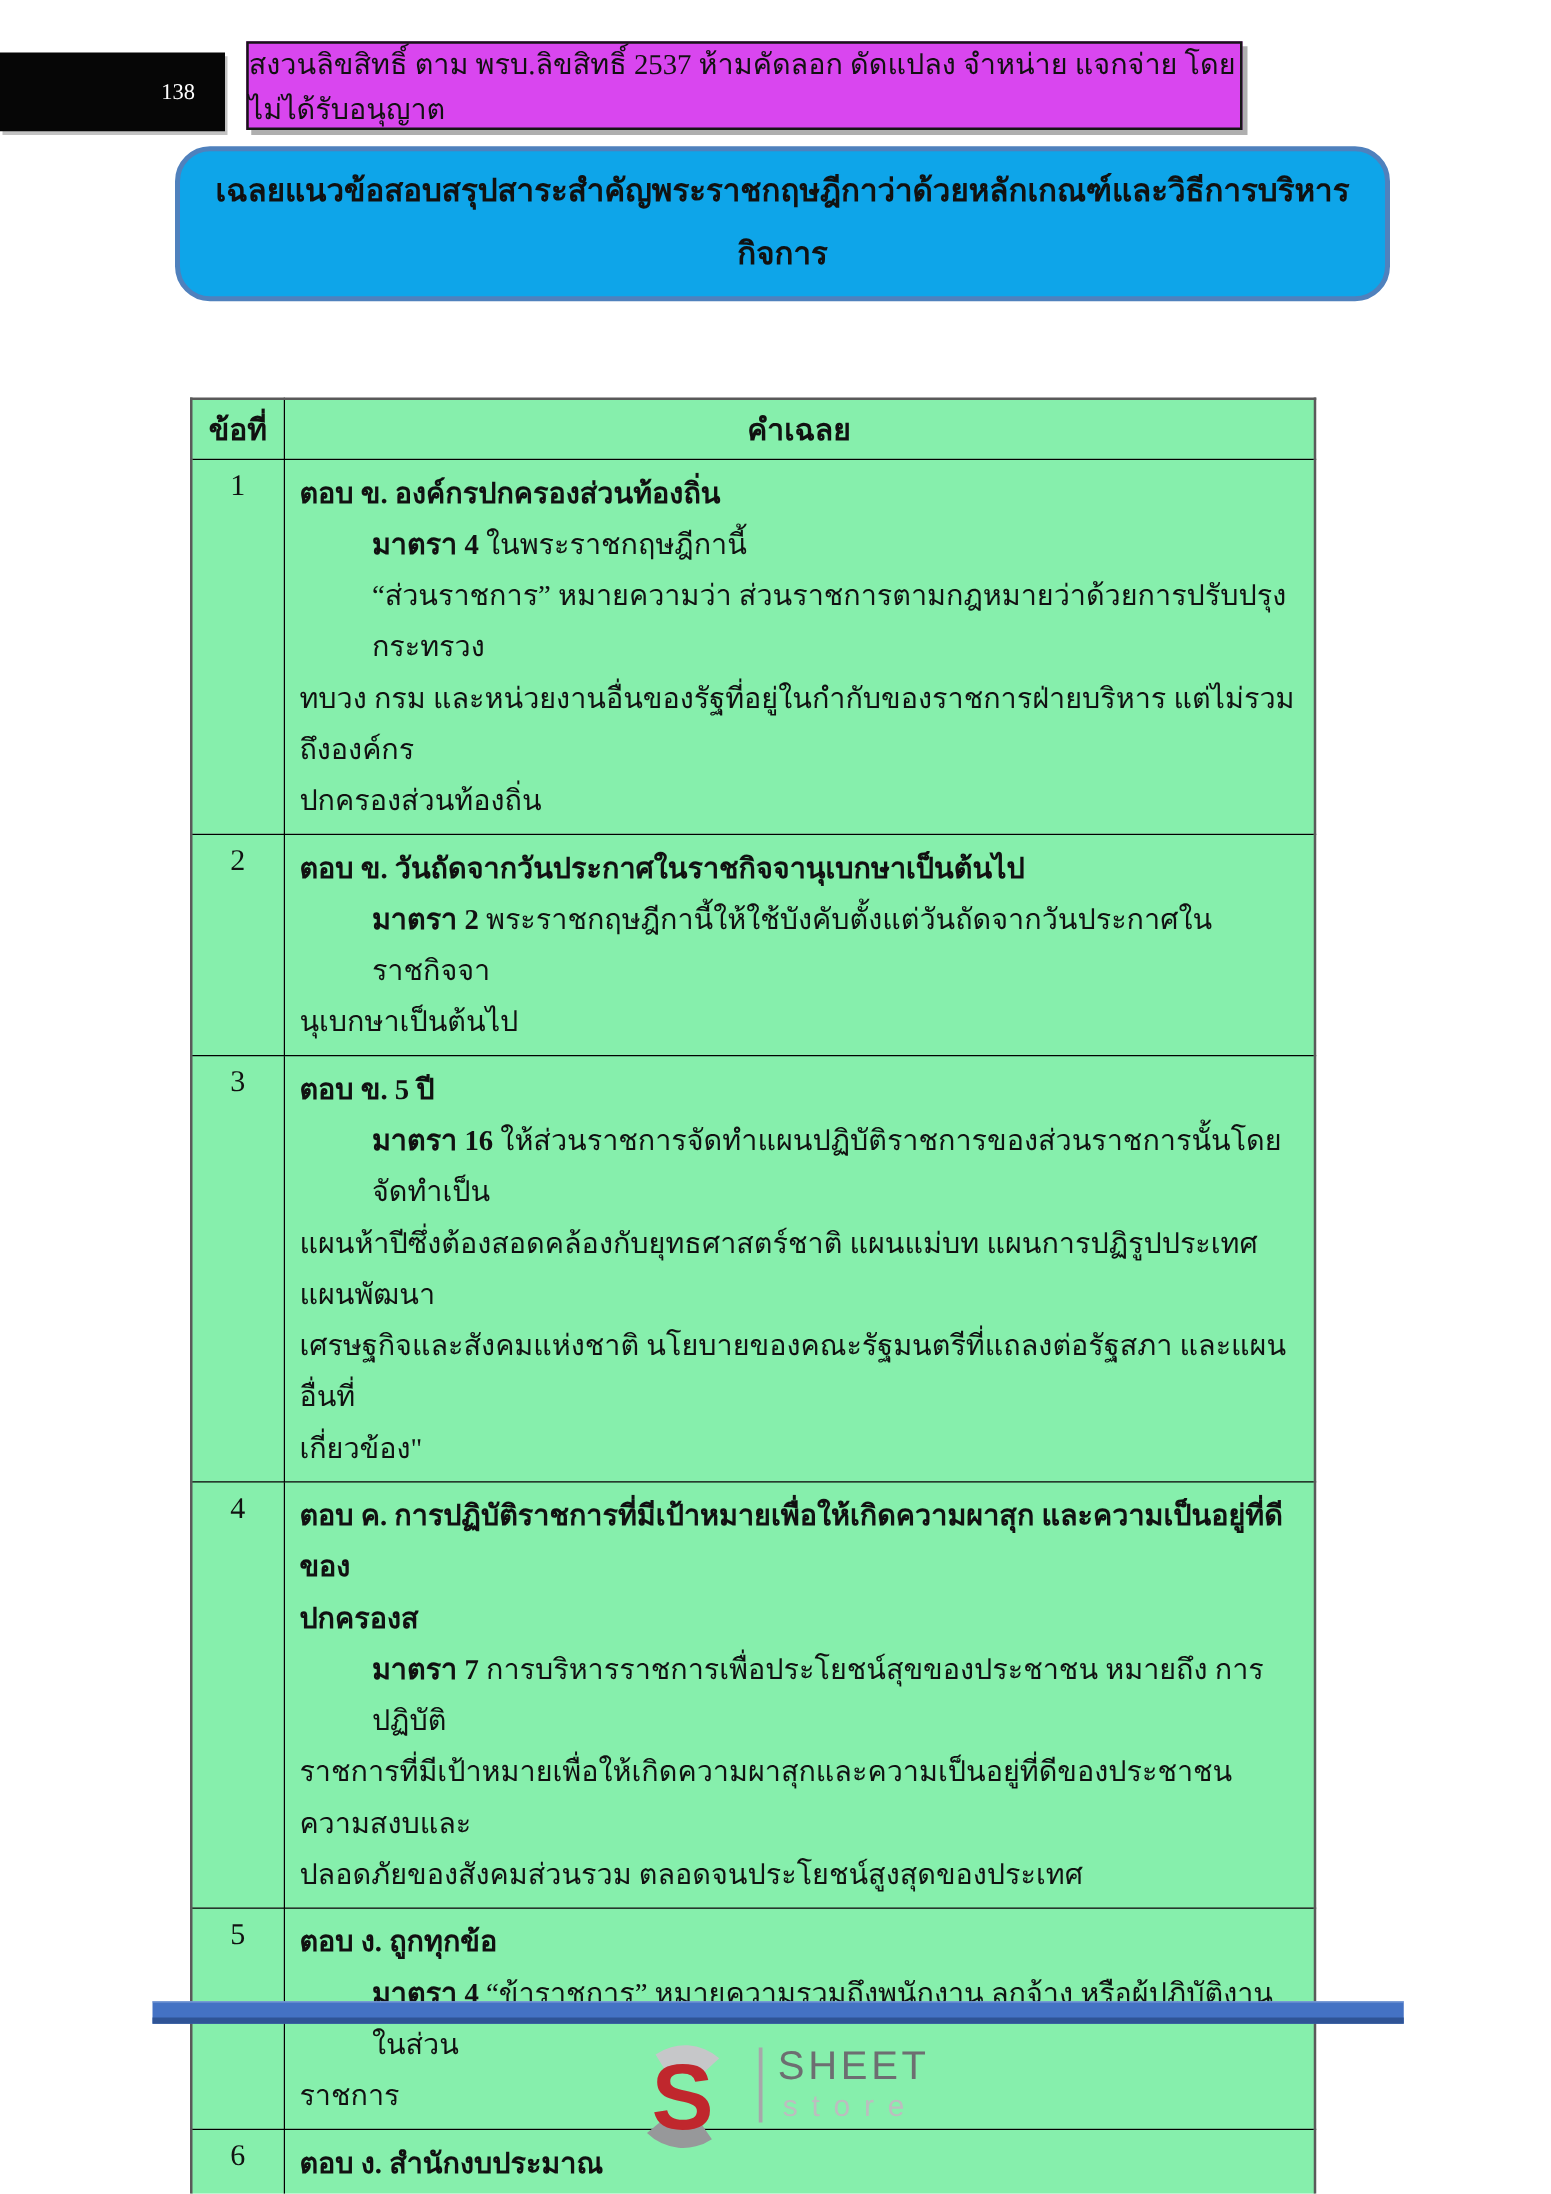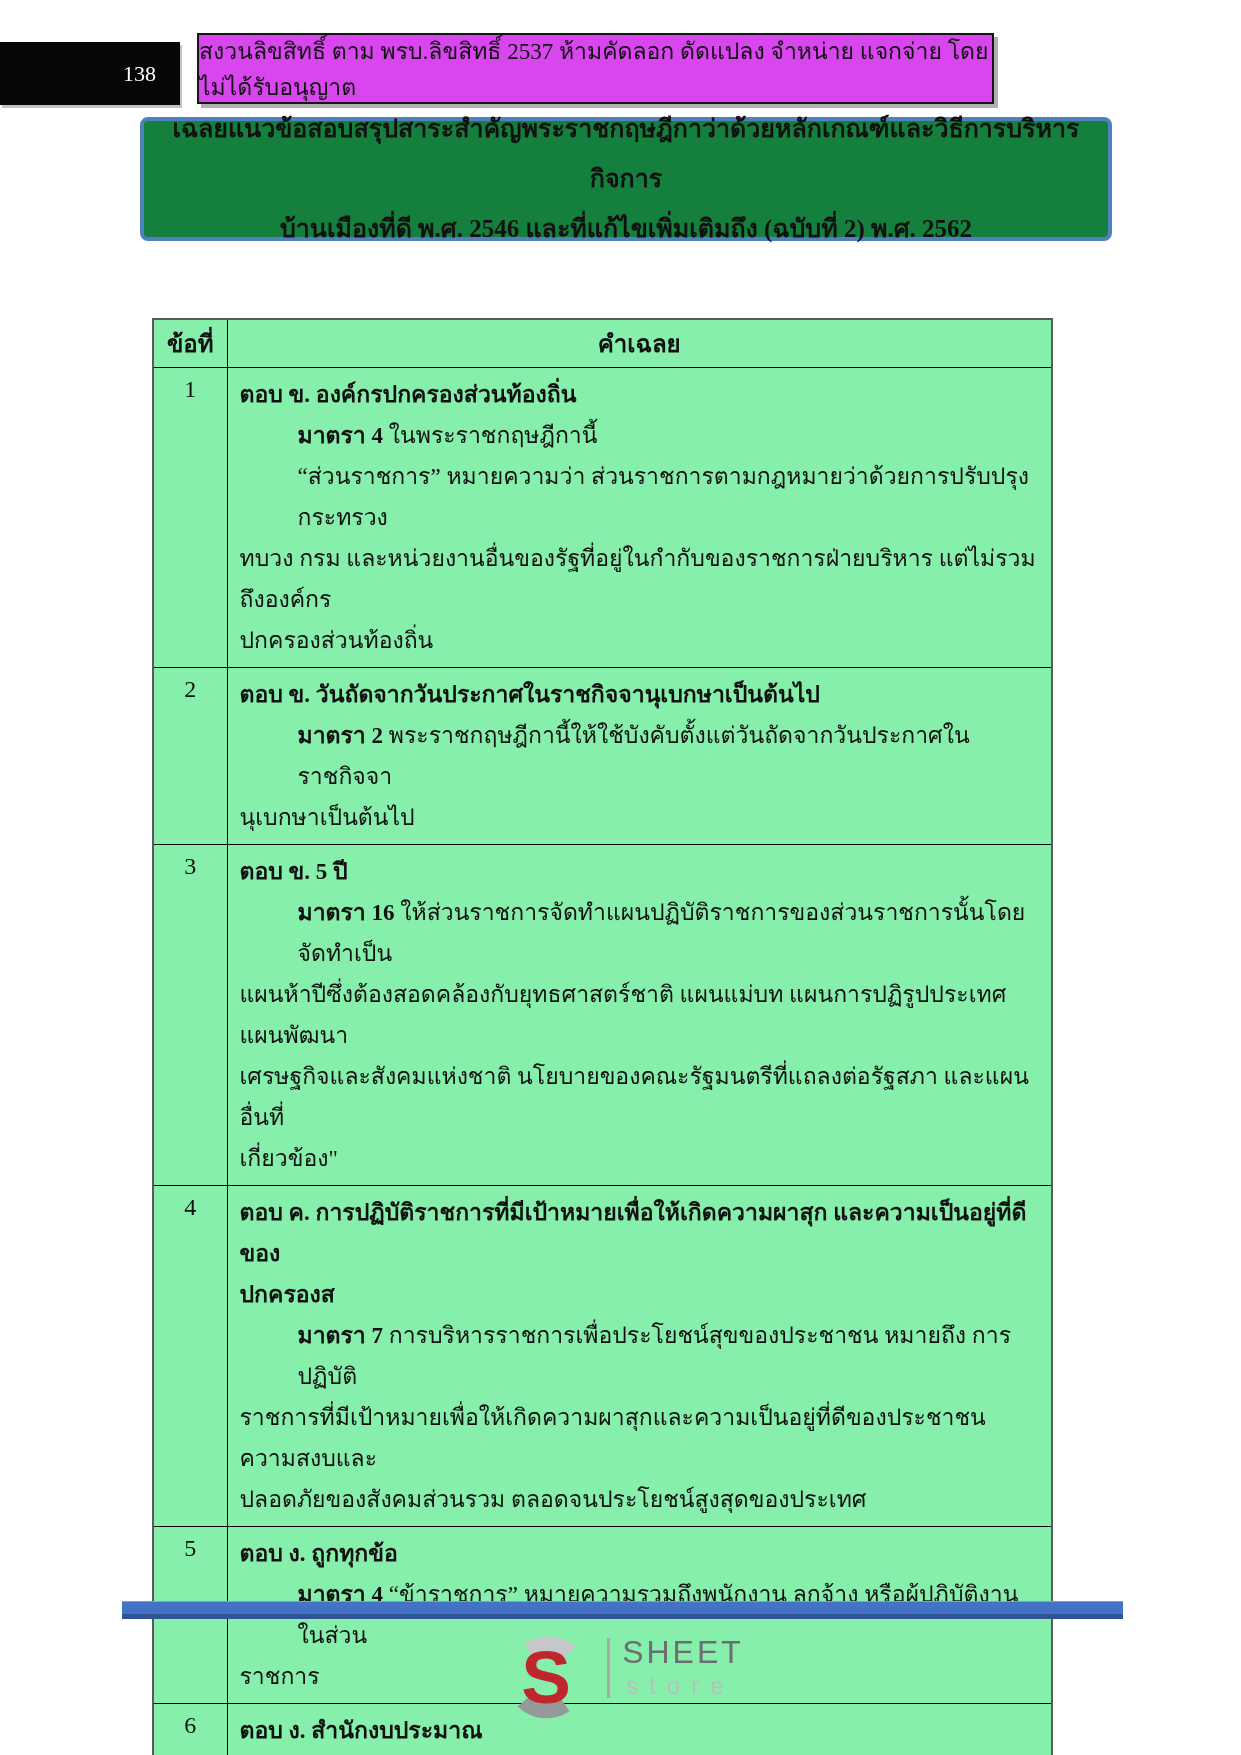--- a/index.html
+++ b/index.html
@@ -18,21 +18,21 @@
     position: absolute;
     left: 0; top: 42px;
     width: 180px; height: 63px;
     background: #060606;
     color: #fff;
     display: flex;
     align-items: center;
     justify-content: flex-end;
     padding-right: 24px;
     box-sizing: border-box;
-    font-size: 22px;
+    font-size: 18px;
     box-shadow: 2px 3px 0 rgba(120,120,120,.45);
   }
 
   
   .copyright {
     position: absolute;
     left: 197px; top: 33px;
     width: 797px; height: 71px;
     border: 2px solid #151515;
     box-sizing: border-box;
@@ -43,31 +43,31 @@
     box-shadow: 4px 4px 0 rgba(110,110,110,.55);
     background: #d946ef;
   }
 
   
   .titlebox {
     position: absolute;
     left: 140px; top: 117px;
     width: 972px; height: 124px;
     border: 4px solid var(--accent_blue, #4f81bd);
-    border-radius: 8px;
+    border-radius: 28px;
     box-sizing: border-box;
     display: flex;
     flex-direction: column;
     align-items: center;
     justify-content: center;
     text-align: center;
     font-weight: bold;
     font-size: 25px;
     line-height: 50px;
-    background: #15803d;
+    background: #0ea5e9;
   }
 
   
   table.anstable {
     position: absolute;
     left: 152px; top: 318px;
     width: 901px;
     border-collapse: collapse;
     border: 2px solid #5a5a5a;
     font-size: 23px;
@@ -146,21 +146,20 @@
 <body>
 
 <div class="page">
 
   <div class="pagenum">138</div>
 
   <div class="copyright">สงวนลิขสิทธิ์ ตาม พรบ.ลิขสิทธิ์ 2537 ห้ามคัดลอก ดัดแปลง จำหน่าย แจกจ่าย โดยไม่ได้รับอนุญาต</div>
 
   <div class="titlebox">
     <div>เฉลยแนวข้อสอบสรุปสาระสำคัญพระราชกฤษฎีกาว่าด้วยหลักเกณฑ์และวิธีการบริหารกิจการ</div>
-    <div>บ้านเมืองที่ดี พ.ศ. 2546 และที่แก้ไขเพิ่มเติมถึง (ฉบับที่ 2) พ.ศ. 2562</div>
   </div>
 
   <table class="anstable">
     <thead>
       <tr>
         <th class="col-no">ข้อที่</th>
         <th>คำเฉลย</th>
       </tr>
     </thead>
     <tbody>

